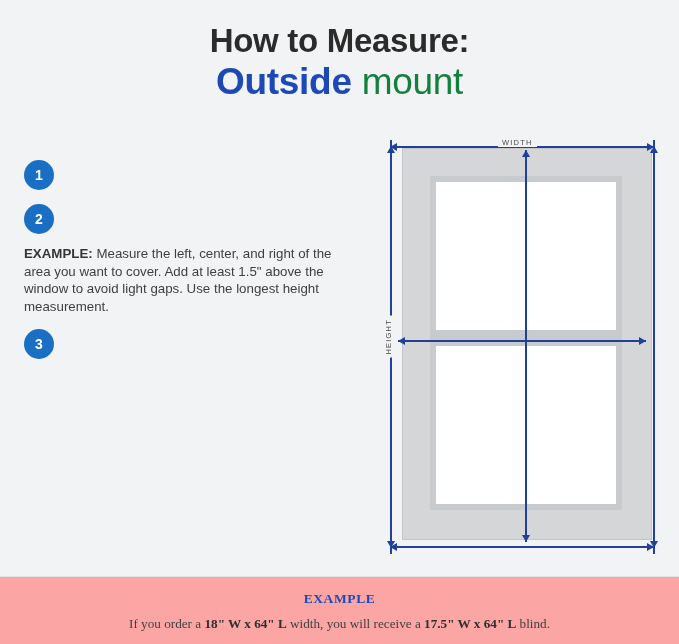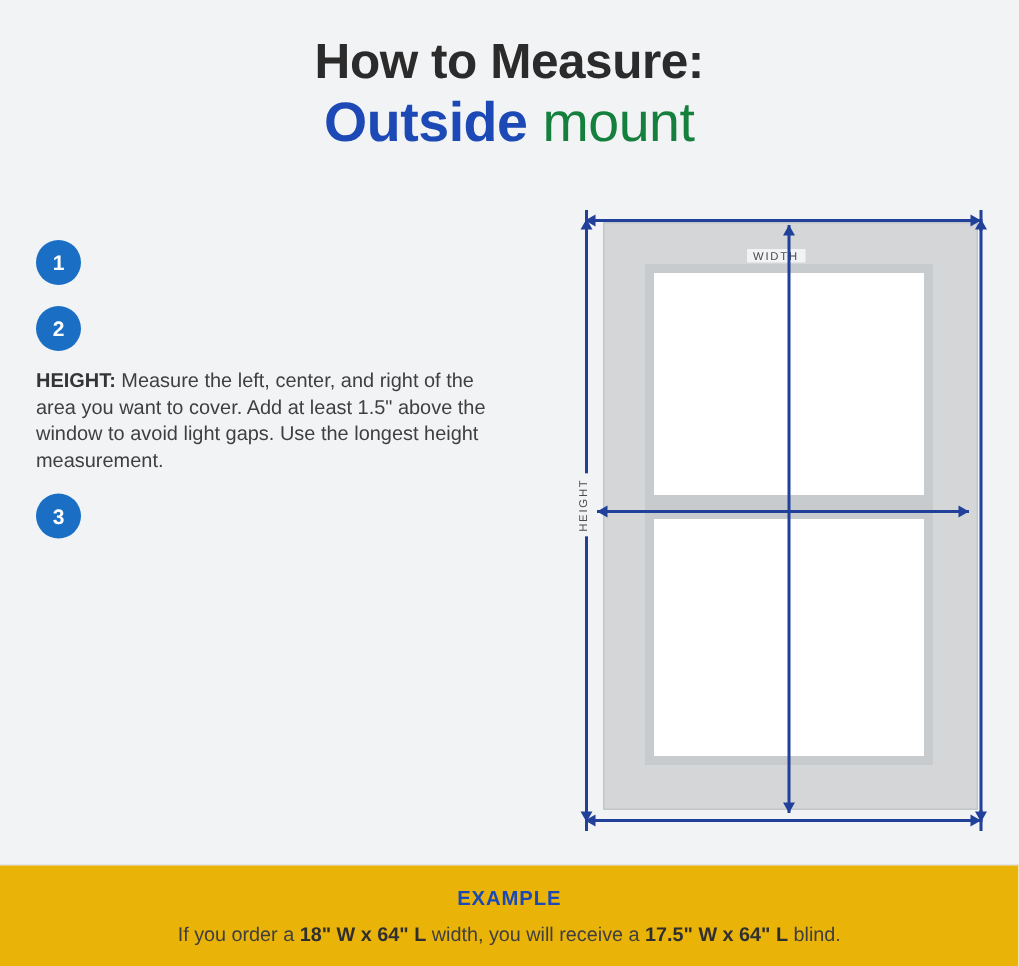--- a/index.html
+++ b/index.html
@@ -191,22 +191,23 @@
     transform: rotate(180deg);
   }
 
   
   .footer {
     position: absolute;
     left: 0;
     top: 576px;
     width: 679px;
     height: 68px;
-    background: #eab308;
+    background: #fca5a5;
     border-top: 1px solid #e3e4e6;
+    font-family: Liberation Serif, serif;
   }
   .footer-title {
     text-align: center;
     margin-top: 14px;
     font-size: 13.5px;
     font-weight: bold;
     color: #1c49b5;
     letter-spacing: 0.6px;
   }
   .footer-text {
@@ -230,42 +231,42 @@
   </div>
 
   <div class="steps">
 
     <div class="step step1">
       <div class="badge">1</div>
     </div>
 
     <div class="step step2">
       <div class="badge">2</div>
-      <div class="step-text"><b>HEIGHT:</b><span> Measure the left, center, and right of the area you want to cover. Add at least 1.5" above the window to avoid light gaps. Use the longest height measurement.</span></div>
+      <div class="step-text"><b>EXAMPLE:</b><span> Measure the left, center, and right of the area you want to cover. Add at least 1.5" above the window to avoid light gaps. Use the longest height measurement.</span></div>
     </div>
 
     <div class="step step3">
       <div class="badge">3</div>
     </div>
 
   </div>
 
   <div class="diagram">
 
     <div class="frame-outer"></div>
     <div class="frame-inner"></div>
     <div class="glass-top"></div>
     <div class="glass-bottom"></div>
 
     <div class="arrow-line h-line" style="left:12px; top:10px; width:264px;"></div>
     <div class="arrowhead ah-left" style="left:12px; top:6.5px;"></div>
     <div class="arrowhead ah-right" style="left:269px; top:6.5px;"></div>
     <div class="tick" style="left:12px; top:4px; height:14px;"></div>
     <div class="tick" style="left:275px; top:4px; height:14px;"></div>
-    <div class="label-width" style="left:120px; top:2px;margin-top:28px;">WIDTH</div>
+    <div class="label-width" style="left:120px; top:2px;">WIDTH</div>
 
     <div class="arrow-line h-line" style="left:12px; top:410px; width:264px;"></div>
     <div class="arrowhead ah-left" style="left:12px; top:406.5px;"></div>
     <div class="arrowhead ah-right" style="left:269px; top:406.5px;"></div>
     <div class="tick" style="left:12px; top:404px; height:14px;"></div>
     <div class="tick" style="left:275px; top:404px; height:14px;"></div>
 
     <div class="arrow-line v-line" style="left:12px; top:10px; height:402px;"></div>
     <div class="arrowhead ah-up" style="left:8.5px; top:10px;"></div>
     <div class="arrowhead ah-down" style="left:8.5px; top:405px;"></div>

